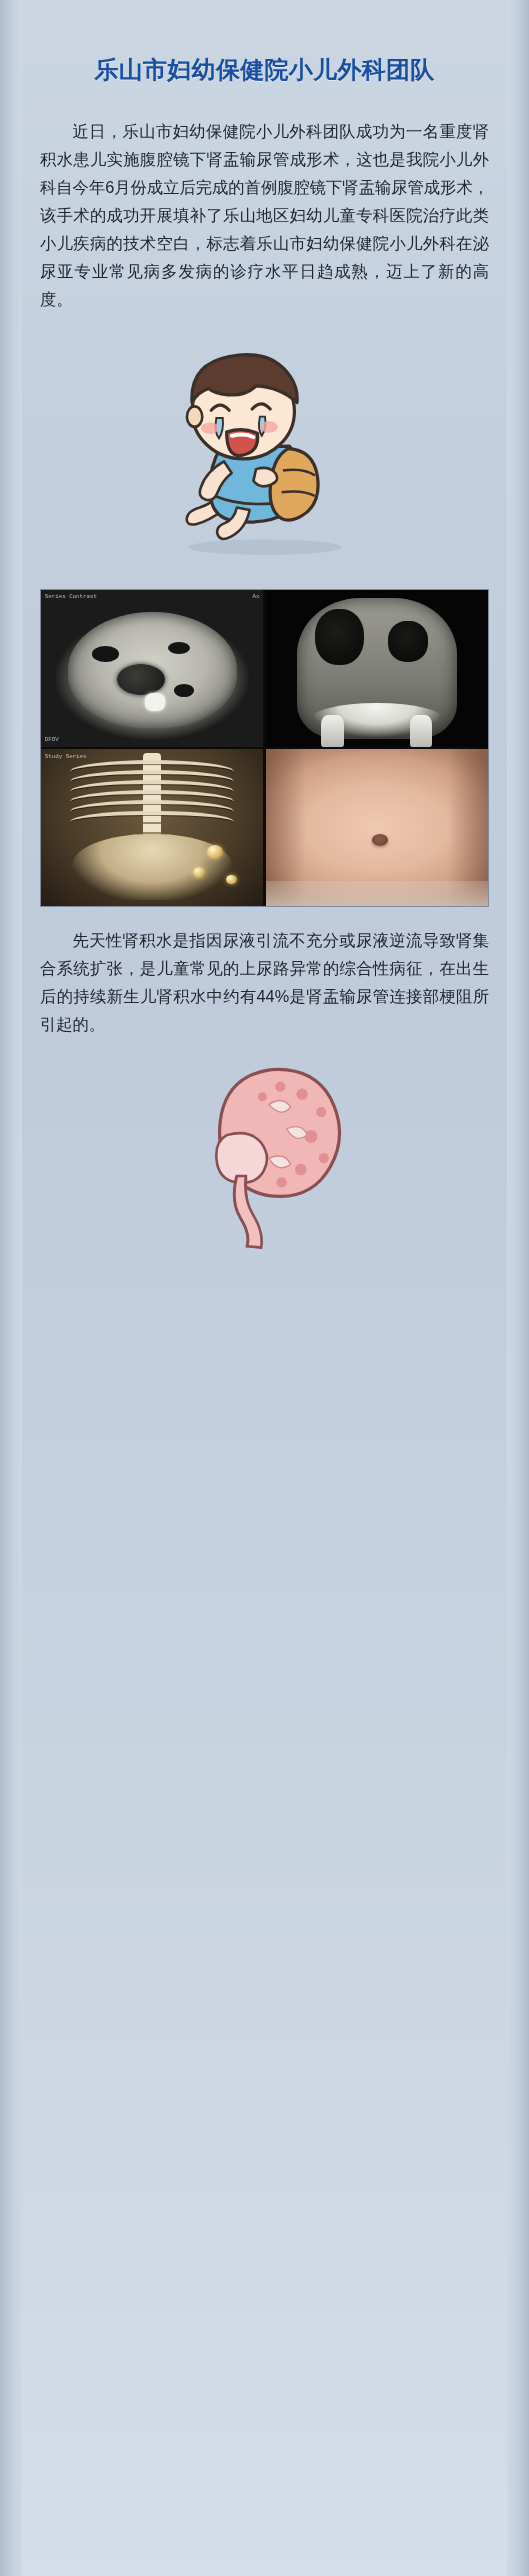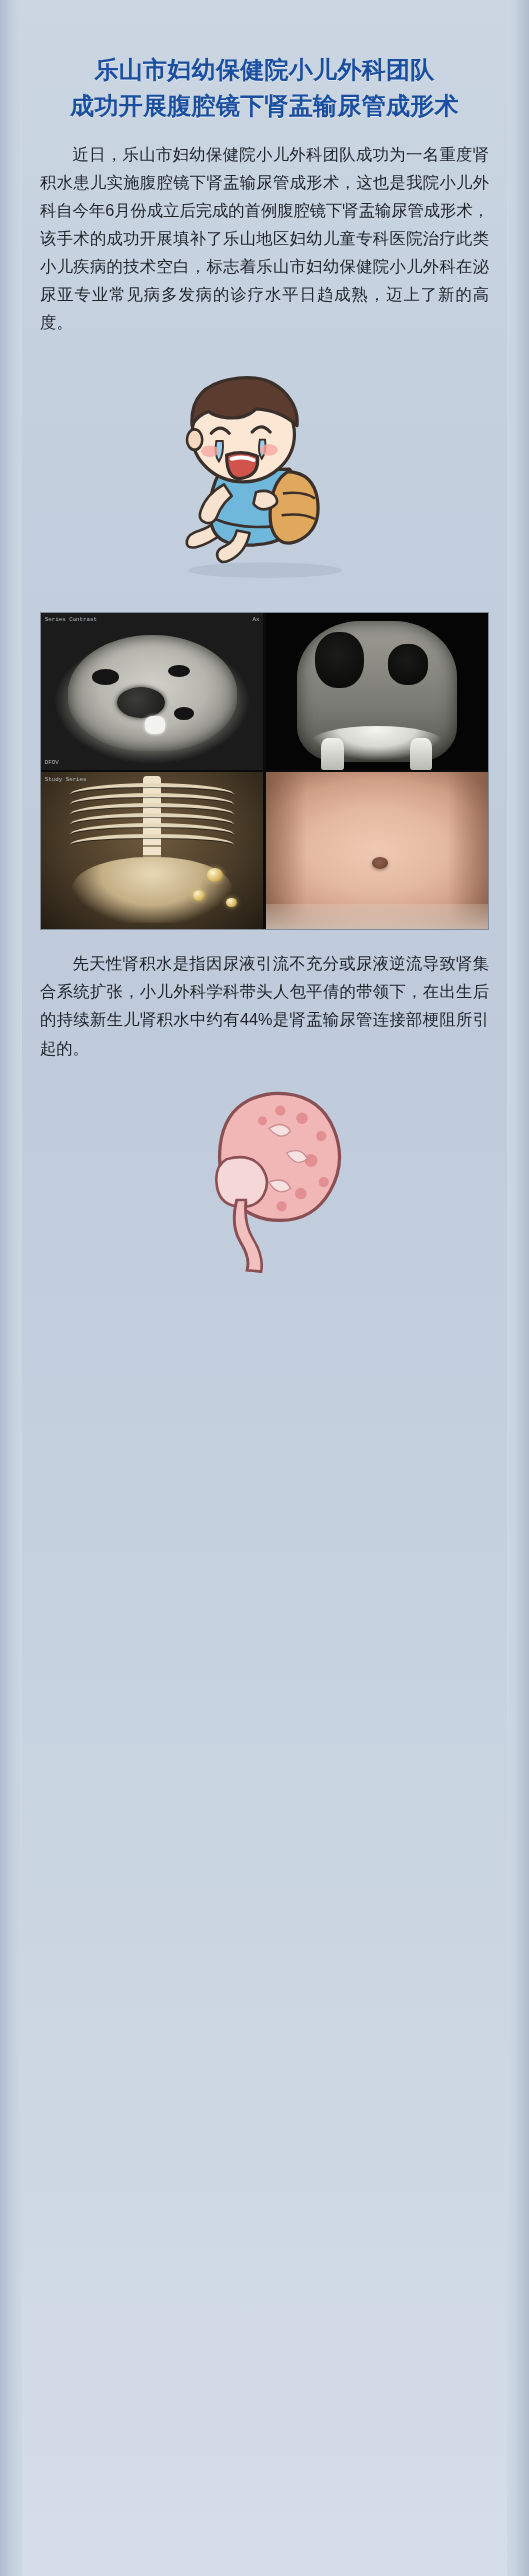--- a/index.html
+++ b/index.html
@@ -54,21 +54,21 @@
   }
   .para {
     color: #20252c;
     font-size: 16.3px;
     line-height: 1.72;
     text-align: justify;
     text-justify: inter-ideograph;
     text-indent: 2em;
     margin: 19px 0 0 0;
   }
-  .para.first { margin-top: 16px; }
+  .para.first { margin-top: 29px; }
 
   
   .illus-crying {
     position: relative;
     height: 237px;
     margin-top: 16.6px;
   }
   .crying-wrap {
     position: absolute;
     left: 50%;
@@ -286,21 +286,20 @@
 <body>
 
 <div class="page">
   <div class="edge-left"></div>
   <div class="edge-right"></div>
 
   <div class="content">
 
     <h1 class="headline">
       <span class="line">乐山市妇幼保健院小儿外科团队</span>
-      <span class="line">成功开展腹腔镜下肾盂输尿管成形术</span>
     </h1>
 
     <p class="para first">近日，乐山市妇幼保健院小儿外科团队成功为一名重度肾积水患儿实施腹腔镜下肾盂输尿管成形术，这也是我院小儿外科自今年6月份成立后完成的首例腹腔镜下肾盂输尿管成形术，该手术的成功开展填补了乐山地区妇幼儿童专科医院治疗此类小儿疾病的技术空白，标志着乐山市妇幼保健院小儿外科在泌尿亚专业常见病多发病的诊疗水平日趋成熟，迈上了新的高度。</p>
 
     <div class="illus-crying">
       <div class="crying-wrap">
         <svg viewBox="0 0 420 350" width="269" height="224">
 
           <ellipse cx="210" cy="330" rx="120" ry="12" fill="#b4c1d0"></ellipse>
 
@@ -394,21 +393,21 @@
         <div class="abdomen">
           <div class="shadow-l"></div>
           <div class="shadow-r"></div>
           <div class="navel"></div>
           <div class="sheet"></div>
         </div>
       </div>
 
     </div>
 
-    <p class="para">先天性肾积水是指因尿液引流不充分或尿液逆流导致肾集合系统扩张，小儿外科学科带头人包平倩的带领下，在出生后的持续新生儿肾积水中约有44%是肾盂输尿管连接部梗阻所引起的。</p>
+    <p class="para">先天性肾积水是指因尿液引流不充分或尿液逆流导致肾集合系统扩张，是儿童常见的上尿路异常的综合性病征，在出生后的持续新生儿肾积水中约有44%是肾盂输尿管连接部梗阻所引起的。</p>
 
     <div class="illus-kidney">
       <div class="kidney-wrap">
         <svg viewBox="0 0 360 300" width="230" height="192">
 
           <path d="M214 20 q54 6 74 56 q20 50 -6 96 q-26 46 -78 46 q-48 0 -74 -34 q-26 -34 -20 -84 q6 -50 44 -70 q30 -14 60 -10 z" fill="#f1b6b6" stroke="#8a4f52" stroke-width="5"></path>
 
           <path d="M120 122 q36 -10 54 12 q16 22 4 44 q-12 22 -42 18 q-30 -4 -32 -38 q-2 -26 16 -36 z" fill="#f6d7d7" stroke="#8a4f52" stroke-width="4"></path>
 
           <g fill="#e28f92">

